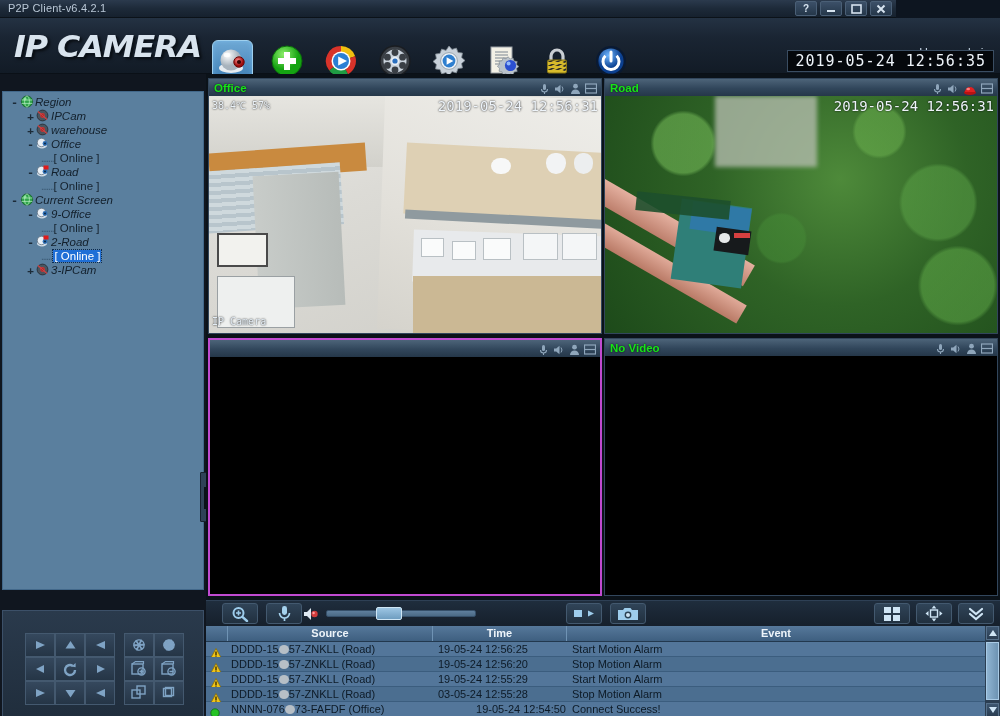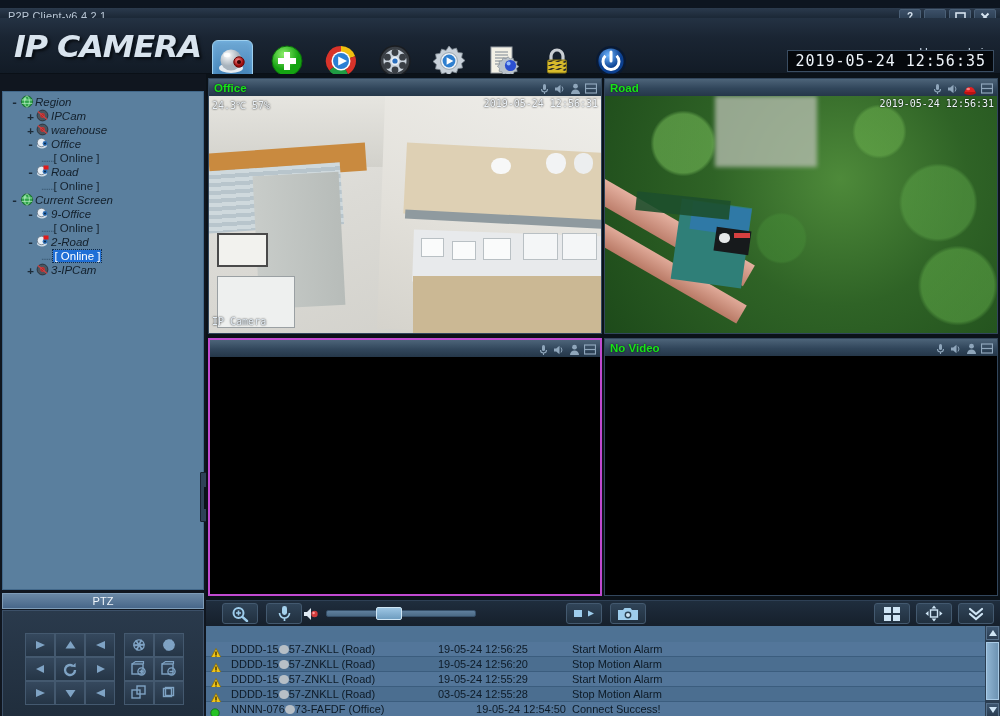--- a/index.html
+++ b/index.html
@@ -7,21 +7,21 @@
     width: 1000px; height: 716px;
     overflow: hidden;
     background: #0d1520;
     font-family: "Liberation Sans", sans-serif;
     -webkit-font-smoothing: none;
   }
   #app { position: relative; width: 1000px; height: 716px; }
 
   
   .titlebar {
-    position: absolute; left:0; top:8px; width:1000px; height:18px;
+    position: absolute; left:0; top:0; width:896px; height:18px;
     background: linear-gradient(180deg,#2b3a4d 0%, #1d2a39 50%, #16212e 100%);
     border-bottom:1px solid #0b1219;
     padding-left:30px;
   }
   .title-text {
     position:absolute; left:8px; top:2px; font-size:11px; color:#b9c7d6;
     letter-spacing:.2px;
   }
   .win-btns { position:absolute; right:4px; top:1px; display:flex; gap:3px; }
   .win-btn {
@@ -139,21 +139,21 @@
     position:absolute; left:0; top:0; right:0; height:17px;
     background: linear-gradient(180deg,#4d6479 0%, #31465b 55%, #253749 100%);
     display:flex; align-items:center;
   }
   .vtitle { font-size:11.5px; font-weight:bold; color:#17e417; padding-left:5px;
             text-shadow:0 0 2px rgba(0,0,0,.8); }
   .vctrls { position:absolute; right:4px; top:2px; display:flex; gap:4px; align-items:center; }
   .vbody { position:absolute; left:0; top:17px; right:0; bottom:0; overflow:hidden; background:#000; }
   .osd-l { position:absolute; left:3px; top:2px; font-size:10px; color:#e9f0f6;
            font-family:"DejaVu Sans Mono", monospace; text-shadow:0 0 2px #000; z-index:5;}
-  .osd-r { position:absolute; right:3px; top:2px; font-size:10px; color:#eef4fa;
+  .osd-r { position:absolute; right:3px; top:2px; font-size:14px; color:#eef4fa;
            font-family:"DejaVu Sans Mono", monospace; text-shadow:0 0 2px #000; z-index:5;}
   .osd-wm{ position:absolute; left:3px; bottom:6px; font-size:10px; color:#e3ecf4;
            font-family:"DejaVu Sans Mono", monospace; text-shadow:0 0 2px #000; z-index:5;}
 
   
   .btoolbar {
     position:absolute; left:206px; top:600px; width:794px; height:25px;
     background: linear-gradient(180deg,#1f2d3d 0%, #16202c 100%);
     border-top:1px solid #2e4055;
   }
@@ -416,21 +416,20 @@
         <div class="tnode"><span style="display:inline-block;width:22px"></span><span class="expander">+</span><span class="nicon"><svg width="14" height="13" viewBox="0 0 14 13">
               <circle cx="6.5" cy="6.5" r="5.4" fill="#4a5560" stroke="#232a31" stroke-width=".8"></circle>
               <circle cx="6.5" cy="6.5" r="2.4" fill="#c33"></circle>
               <circle cx="6.5" cy="6.5" r="1.1" fill="#5a0c0c"></circle>
               <path d="M2 2.5 L11 10.5" stroke="#d04141" stroke-width="1.3"></path>
             </svg></span><span class="lbl">3-IPCam</span></div>
       </div>
 
     <div class="splitter"></div>
 
-    <div class="ptz-hdr">PTZ</div>
     <div class="ptz-body">
       <div class="pad pad-left" id="ptz-dirs">
           <div class="pad-cell">
             <svg width="17" height="15" viewBox="0 0 17 15">
               <path d="M4 3 L13 7 L4 11 Z" fill="#7fa3c4"></path>
             </svg>
           </div>
           <div class="pad-cell">
             <svg width="17" height="15" viewBox="0 0 17 15">
               <path d="M8.5 3 L13.5 10.5 L3.5 10.5 Z" fill="#7fa3c4"></path>
@@ -565,21 +564,21 @@
           <div style="position:absolute;left:62%;top:61%;width:6%;height:8%;background:#fafbfb;border:1px solid #b9c0c4"></div>
           <div style="position:absolute;left:70%;top:60%;width:7%;height:9%;background:#fafbfb;border:1px solid #b9c0c4"></div>
           <div style="position:absolute;left:80%;top:58%;width:9%;height:11%;background:#f4f6f7;border:1px solid #b9c0c4"></div>
           <div style="position:absolute;left:90%;top:58%;width:9%;height:11%;background:#f4f6f7;border:1px solid #b9c0c4"></div>
           <div style="position:absolute;left:72%;top:26%;width:5%;height:7%;background:#f7f8f8;border-radius:50%"></div>
           <div style="position:absolute;left:86%;top:24%;width:5%;height:9%;background:#f2f3f4;border-radius:45% 45% 50% 50%"></div>
           <div style="position:absolute;left:93%;top:24%;width:5%;height:9%;background:#eceeef;border-radius:45% 45% 50% 50%"></div>
           <div style="position:absolute;left:52%;top:76%;width:48%;height:24%;background:#cbb894"></div>
           <div style="position:absolute;left:2%;top:58%;width:13%;height:14%;background:#f2f2ee;border:2px solid #4a4a4a"></div>
           <div style="position:absolute;left:2%;top:76%;width:20%;height:22%;background:#eef0ef;border:1px solid #9aa0a3"></div>
-          <span class="osd-l">24.3℃ 57%</span>
+          <span class="osd-l">38.4℃ 57%</span>
           <span class="osd-r">2019-05-24 12:56:31</span>
           <span class="osd-wm">IP Camera</span>
         </div>
       </div>
       <div class="vcell" style="left: 398px; top: 4px; width: 394px; height: 256px; border: 1px solid rgb(50, 70, 92);">
         <div class="vhdr">
           <span class="vtitle">Road</span>
           <span class="vctrls">
             <span><svg width="11" height="12" viewBox="0 0 11 12">
                 <rect x="4" y="1" width="3" height="6" rx="1.5" fill="#8fa6bb"></rect>
@@ -728,20 +727,26 @@
     </div>
     <div class="bbtn" style="right:6px; width:36px;">
       <svg width="18" height="16" viewBox="0 0 18 16">
         <path d="M3 3 L9 8 L15 3" fill="none" stroke="#cfe5f5" stroke-width="2.2" stroke-linecap="round"></path>
         <path d="M3 8 L9 13 L15 8" fill="none" stroke="#cfe5f5" stroke-width="2.2" stroke-linecap="round"></path>
       </svg>
     </div>
   </div>
 
   <div class="etable">
+    <div class="ehdr-row">
+      <div class="ehcell" style="left:0; width:22px;"></div>
+      <div class="ehcell" style="left:22px; width:205px;">Source</div>
+      <div class="ehcell" style="left:227px; width:134px;">Time</div>
+      <div class="ehcell" style="left:361px; width:418px; border-right:none;">Event</div>
+    </div>
     <div id="event-rows">
         <div class="erow alt" style="top: 16px;">
           <span class="ecell" style="left:4px;width:18px;display:flex;align-items:center;">
             <svg width="12" height="11" viewBox="0 0 12 11">
               <path d="M6 0.5 L11.5 10.5 H0.5 z" fill="#f0c419" stroke="#8a6d06" stroke-width=".8"></path>
               <path d="M6 3.4 v4" stroke="#3b2f03" stroke-width="1.4"></path>
               <circle cx="6" cy="9" r=".85" fill="#3b2f03"></circle>
             </svg>
           </span>
           <span class="ecell" style="left:25px;width:200px;"><span>DDDD-15</span><span class="redact"></span><span>57-ZNKLL (Road)</span></span>

